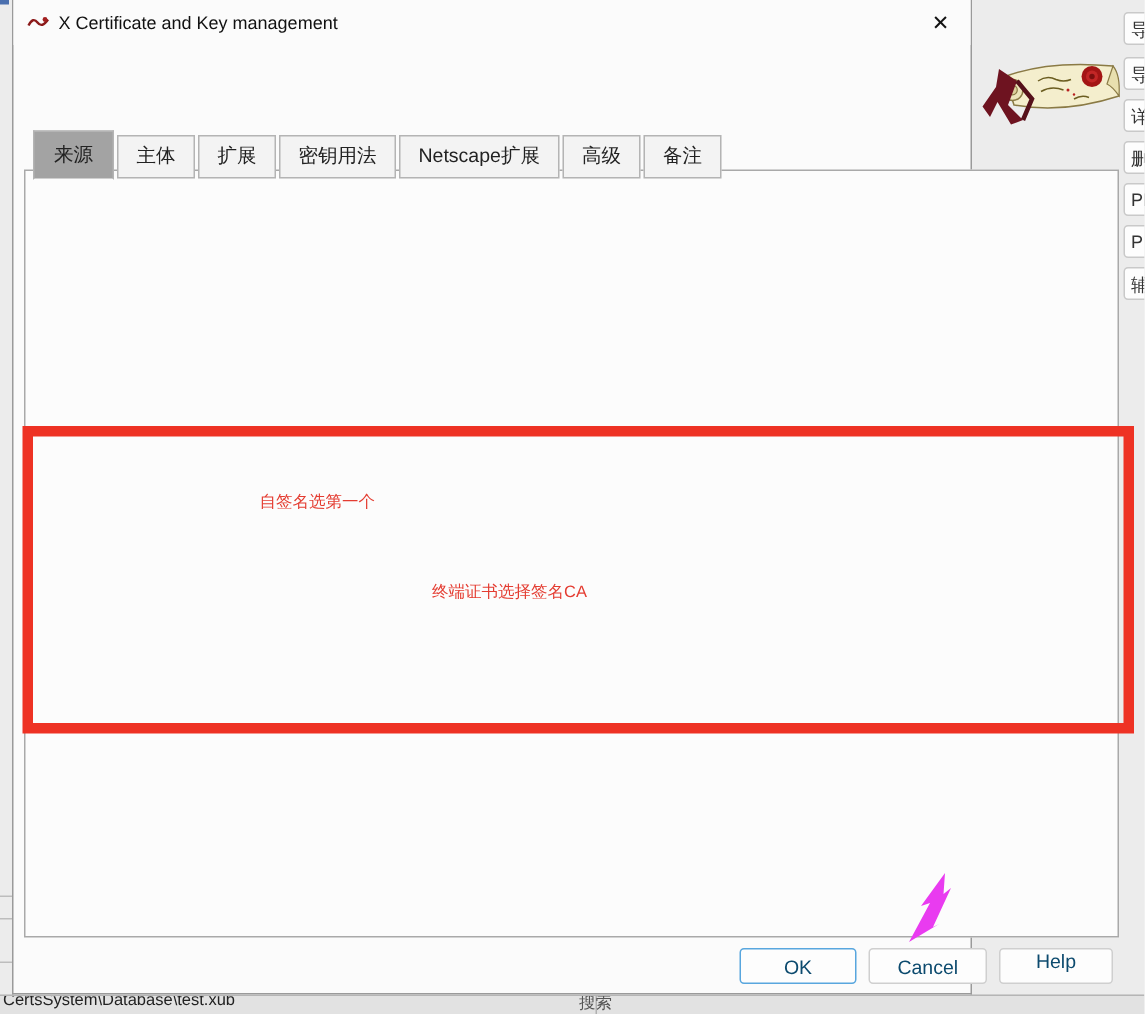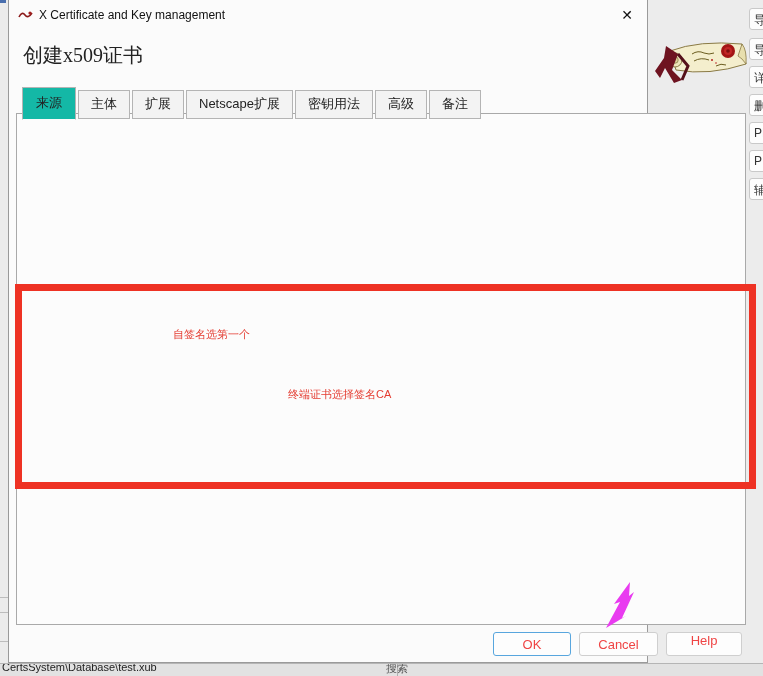--- a/index.html
+++ b/index.html
@@ -33,38 +33,38 @@
   .close-btn { position:absolute; right:8px; top:4px; width:24px; height:22px; font-size:14px;
                color:#111; text-align:center; line-height:22px; cursor:default; }
   .page-title { position:absolute; left:14px; top:42px; font-size:20px; color:#222;
                 font-family:"Liberation Serif","DejaVu Serif",serif; }
   .xca-logo { position:absolute; left:645px; top:36px; width:95px; height:50px; }
 
   
   .tabbar { position:absolute; left:13px; top:87px; display:flex; align-items:flex-end; z-index:2; }
   .tab { padding:4px 12px 5px; font-size:13px; color:#222; background:#f3f3f3;
          border:1px solid #b4b4b4; margin-right:2px; white-space:nowrap; }
-  .tab.active { background:#14b8a6; border-bottom:1px solid #fcfcfc; padding:6px 13px 7px;
+  .tab.active { background:#a3a3a3; border-bottom:1px solid #fcfcfc; padding:6px 13px 7px;
                 margin-bottom:-1px; }
   .pane { position:absolute; left:7px; top:113px; width:730px; height:512px;
           background:#fcfcfc; border:1px solid #a9a9a9; z-index:1; }
 
   
   .lbl { position:absolute; font-size:13px; color:#222; white-space:nowrap; }
   .frame { position:absolute; border:1px solid #dcdcdc; background:transparent; }
   .combo { position:absolute; height:23px; background:#fff; border:1px solid #7f7f7f;
            border-radius:2px; font-size:13px; color:#111; padding:3px 22px 0 7px;
            white-space:nowrap; overflow:hidden; }
   .combo::after { content:""; position:absolute; right:9px; top:9px; width:0; height:0;
                   border-left:4px solid transparent; border-right:4px solid transparent;
                   border-top:5px solid #555; }
   .combo.disabled { border-color:#c9c9c9; color:#9b9b9b; background:#fdfdfd; }
   .combo.disabled::after { border-top-color:#b5b5b5; }
   .btn { position:absolute; background:#fdfdfd; border:1px solid #cfcfcf; border-radius:3px;
-         font-size:13px; color:#ef4444; text-align:center; white-space:nowrap; cursor:default; }
+         font-size:13px; color:#0c4a6e; text-align:center; white-space:nowrap; cursor:default; }
   .btn.disabled { color:#9b9b9b; }
   .btn.focused { border-color:#58a6de; }
 
   .cbrow, .rdrow { position:absolute; display:flex; align-items:center; font-size:13px; }
   .cbrow { color:#9b9b9b; }
   .cb-box { width:14px; height:14px; border:1px solid #bcbcbc; background:#fdfdfd;
             margin-right:8px; position:relative; flex:0 0 auto; }
   .cb-box.checked::after { content:""; position:absolute; left:2px; top:3px; width:8px; height:4px;
             border-left:2px solid #7c7c7c; border-bottom:2px solid #7c7c7c; transform:rotate(-45deg); }
   .rd-dot { width:14px; height:14px; border-radius:50%; border:1px solid #555; background:#fff;
@@ -113,21 +113,20 @@
 
     <div class="titlebar">
       <svg class="title-icon" viewBox="0 0 15 12">
         <path d="M1 8 Q4 2 7 6 T14 4" stroke="#8b1a1a" stroke-width="1.6" fill="none"></path>
         <circle cx="12" cy="4" r="1.6" fill="#a32020"></circle>
       </svg>
       <div class="title-text">X Certificate and Key management</div>
       <div class="close-btn">✕</div>
     </div>
 
-    <div class="page-title">创建x509证书</div>
 
     <svg class="xca-logo" viewBox="0 0 95 50">
       <path d="M16 15 Q45 4 88 8 L92 28 Q55 40 22 34 Z" fill="#f4eecd" stroke="#8a7a45" stroke-width="1"></path>
       <path d="M88 8 Q93 14 92 28 Q88 22 84 20 Z" fill="#e8dfae" stroke="#8a7a45" stroke-width="0.8"></path>
       <circle cx="21" cy="24" r="7" fill="#ece4ba" stroke="#8a7a45" stroke-width="1"></circle>
       <circle cx="21" cy="24" r="3.2" fill="#dccf9a" stroke="#8a7a45" stroke-width="0.8"></circle>
       <path d="M12 10 L24 18 L18 34 L28 44 L20 47 L11 32 L6 42 L1 35 L10 22 Z" fill="#6e1320"></path>
       <path d="M24 18 L34 30 L28 44" fill="none" stroke="#55101a" stroke-width="3"></path>
       <circle cx="74" cy="15" r="7" fill="#a31515"></circle>
       <circle cx="74" cy="15" r="4" fill="#c22626"></circle>
@@ -136,22 +135,22 @@
       <path d="M40 25 q7 -4 15 -1" stroke="#6b5d20" stroke-width="1" fill="none"></path>
       <path d="M62 30 q5 -3 10 -1" stroke="#6b5d20" stroke-width="1" fill="none"></path>
       <circle cx="58" cy="24" r="1" fill="#b82020"></circle>
       <circle cx="62" cy="27" r="0.8" fill="#b82020"></circle>
     </svg>
 
     <div class="tabbar">
       <div class="tab active">来源</div>
       <div class="tab">主体</div>
       <div class="tab">扩展</div>
+      <div class="tab">密钥用法</div>
       <div class="tab">Netscape扩展</div>
-      <div class="tab">密钥用法</div>
       <div class="tab">高级</div>
       <div class="tab">备注</div>
     </div>
 
     <div class="pane"></div>
 
     <div class="lbl" style="left:14px; top:147px;">签名请求</div>
     <div class="frame" style="left:25px; top:168px; width:707px; height:95px;"></div>
 
     <div class="cbrow" style="left:28px; top:181px; height:20px;">

